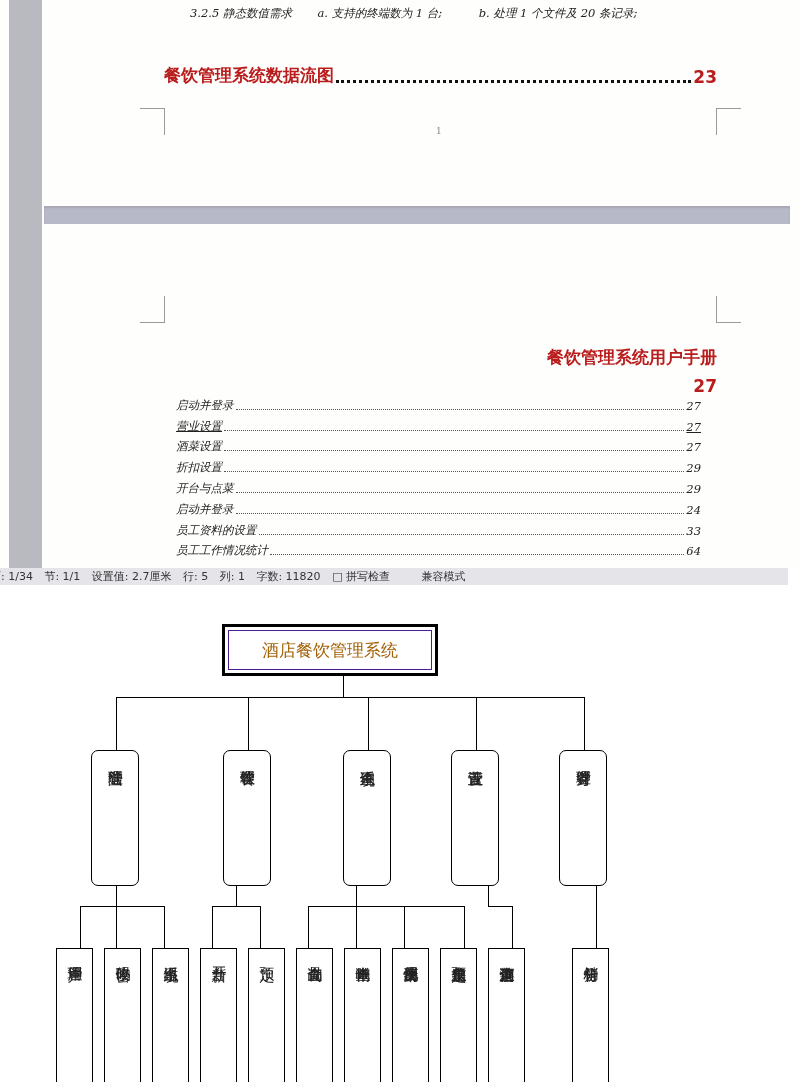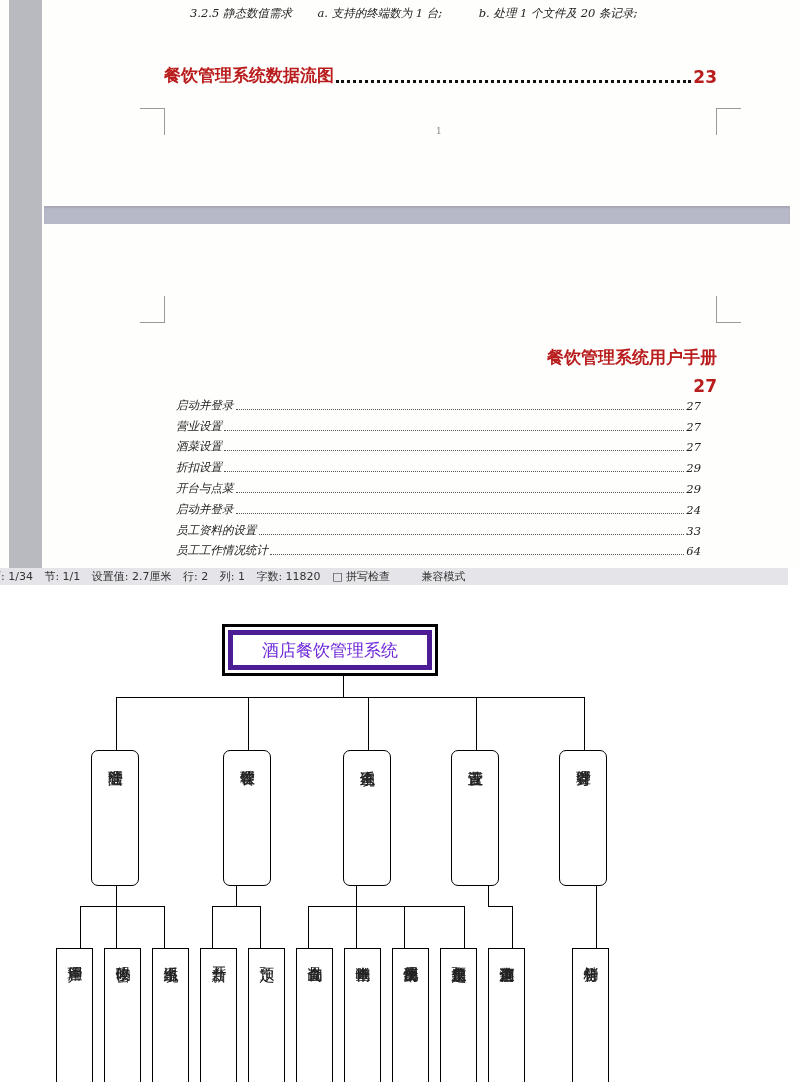--- a/index.html
+++ b/index.html
@@ -21,22 +21,22 @@
   .toc-row .dots { flex:1; border-bottom:1px dotted #555; margin:0 2px 3px 2px; }
   .toc-row.big .dots { border-bottom:3px dotted #111; margin-bottom:4px; }
   .page-num { font-family:"DejaVu Serif", serif; font-size:9px; color:#888; }
   
   #statusbar { left:0; top:568px; width:788px; height:17px; background:#e4e4e9;
                font-family:"DejaVu Sans", sans-serif; font-size:11px; color:#333; line-height:17px;
                white-space:nowrap; }
   #statusbar span { margin-right:8px; }
   
   .root-box { left:222px; top:624px; width:216px; height:52px; border:3px solid #000; box-sizing:border-box; }
-  .root-inner { position:absolute; left:3px; top:3px; right:3px; bottom:3px; border:5px solid #4c1d95;
-                display:flex; align-items:center; justify-content:center; font-size:17px; color:#6d28d9; }
+  .root-inner { position:absolute; left:3px; top:3px; right:3px; bottom:3px; border:1px solid #4c1d95;
+                display:flex; align-items:center; justify-content:center; font-size:17px; color:#a16207; }
   .line { background:#000; }
   .mod { width:48px; height:136px; border:1.3px solid #000; border-radius:7px; box-sizing:border-box;
          top:750px; display:flex; flex-direction:column; align-items:center; padding-top:8px;
          font-size:15px; line-height:21px; color:#222; }
   .sub { width:37px; height:140px; border:1.3px solid #000; box-sizing:border-box; top:948px;
          display:flex; flex-direction:column; align-items:center; padding-top:6px;
          font-size:15px; line-height:21px; color:#222; }
   .vtext { writing-mode:vertical-rl; text-orientation:upright; letter-spacing:0; }
 </style>
 </head>
@@ -68,21 +68,21 @@
       <span>餐饮管理系统用户手册</span>
       <span class="dots"></span>
       <span>27</span>
     </div>
     <div class="abs" style="left:132px; top:146px; width:525px;margin-top:20px;">
       <div class="toc-row toc-small" style="height:20.8px;">
         <span>启动并登录</span>
         <span class="dots"></span>
         <span>27</span>
       </div>
-      <div class="toc-row toc-small" style="height:20.8px;">
+      <div class="toc-row toc-small" style="height:20.8px;text-decoration:underline;">
         <span>营业设置</span>
         <span class="dots"></span>
         <span>27</span>
       </div>
       <div class="toc-row toc-small" style="height:20.8px;">
         <span>酒菜设置</span>
         <span class="dots"></span>
         <span>27</span>
       </div>
       <div class="toc-row toc-small" style="height:20.8px;">
@@ -111,21 +111,21 @@
         <span>64</span>
       </div>
     </div>
   </div>
 </div>
 
 <div id="statusbar" class="abs">
   <span style="margin-left:-10px;">页: 1/34</span>
   <span>节: 1/1</span>
   <span>设置值: 2.7厘米</span>
-  <span>行: 2</span>
+  <span>行: 5</span>
   <span>列: 1</span>
   <span>字数: 11820</span>
   <span>□ 拼写检查</span>
   <span style="margin-left:20px;">兼容模式</span>
 </div>
 
 <div class="abs root-box">
   <div class="root-inner">酒店餐饮管理系统</div>
 </div>
 

